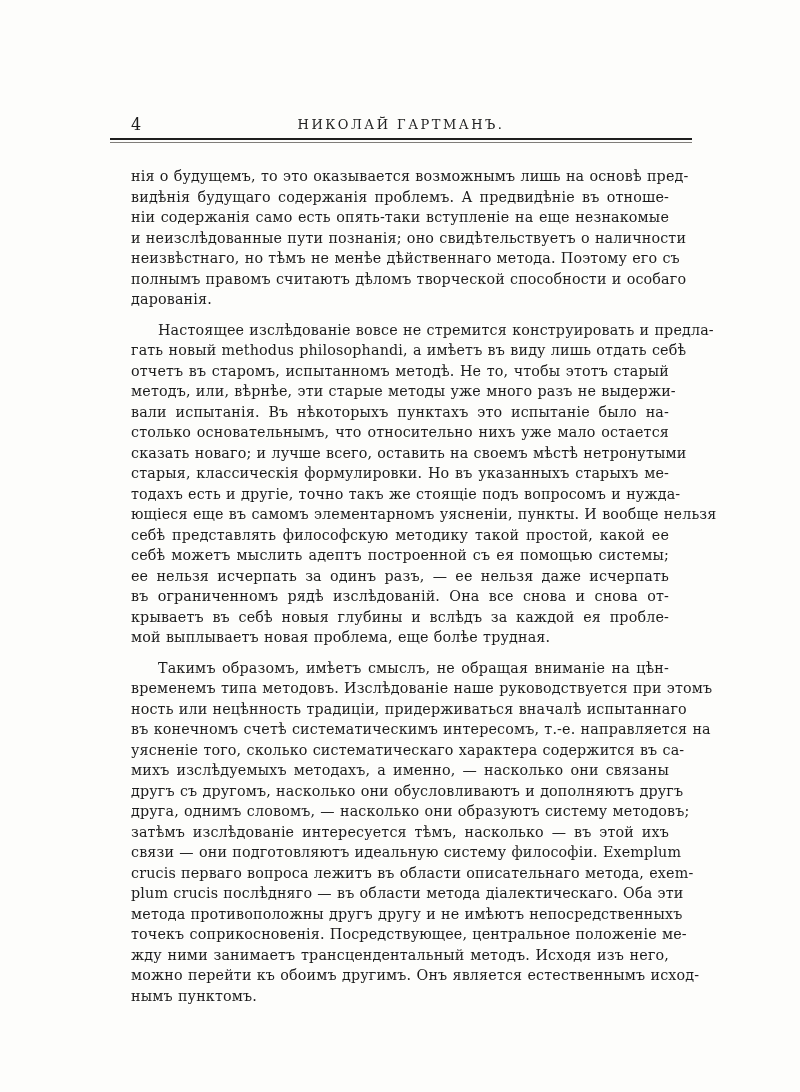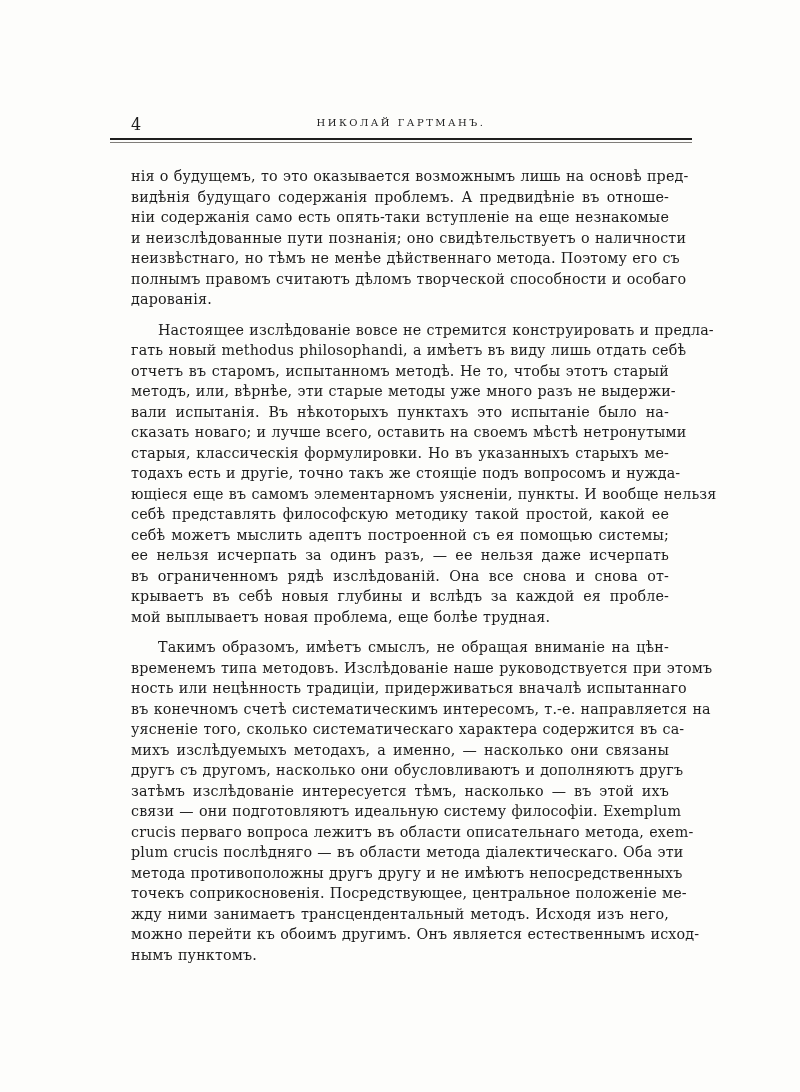--- a/index.html
+++ b/index.html
@@ -31,21 +31,21 @@
     top: 0;
     font-size: 16px;
     letter-spacing: 1px;
   }
   .header-title {
     position: absolute;
     left: 0;
     right: 0;
     top: 2px;
     text-align: center;
-    font-size: 10px;
+    font-size: 13px;
     letter-spacing: 2.5px;
     color: #222;
   }
   .head-rule {
     position: absolute;
     top: 138px;
     left: 110px;
     width: 582px;
   }
   .head-rule .rule-main {
@@ -111,39 +111,41 @@
         <div class="line">неизвѣстнаго, но тѣмъ не менѣе дѣйственнаго метода. Поэтому его съ</div>
         <div class="line">полнымъ правомъ считаютъ дѣломъ творческой способности и особаго</div>
         <div class="line last-line">дарованія.</div>
       </div>
       <div class="paragraph indented">
         <div class="line">Настоящее изслѣдованіе вовсе не стремится конструировать и предла-</div>
         <div class="line">гать новый methodus philosophandi, а имѣетъ въ виду лишь отдать себѣ</div>
         <div class="line">отчетъ въ старомъ, испытанномъ методѣ. Не то, чтобы этотъ старый</div>
         <div class="line">методъ, или, вѣрнѣе, эти старые методы уже много разъ не выдержи-</div>
         <div class="line">вали испытанія. Въ нѣкоторыхъ пунктахъ это испытаніе было на-</div>
+        <div class="line">столько основательнымъ, что относительно нихъ уже мало остается</div>
         <div class="line">сказать новаго; и лучше всего, оставить на своемъ мѣстѣ нетронутыми</div>
         <div class="line">старыя, классическія формулировки. Но въ указанныхъ старыхъ ме-</div>
         <div class="line">тодахъ есть и другіе, точно такъ же стоящіе подъ вопросомъ и нужда-</div>
         <div class="line">ющіеся еще въ самомъ элементарномъ уясненіи, пункты. И вообще нельзя</div>
         <div class="line">себѣ представлять философскую методику такой простой, какой ее</div>
         <div class="line">себѣ можетъ мыслить адептъ построенной съ ея помощью системы;</div>
         <div class="line">ее нельзя исчерпать за одинъ разъ, — ее нельзя даже исчерпать</div>
         <div class="line">въ ограниченномъ рядѣ изслѣдованій. Она все снова и снова от-</div>
         <div class="line">крываетъ въ себѣ новыя глубины и вслѣдъ за каждой ея пробле-</div>
         <div class="line last-line">мой выплываетъ новая проблема, еще болѣе трудная.</div>
       </div>
       <div class="paragraph indented">
         <div class="line">Такимъ образомъ, имѣетъ смыслъ, не обращая вниманіе на цѣн-</div>
         <div class="line">временемъ типа методовъ. Изслѣдованіе наше руководствуется при этомъ</div>
         <div class="line">ность или нецѣнность традиціи, придерживаться вначалѣ испытаннаго</div>
         <div class="line">въ конечномъ счетѣ систематическимъ интересомъ, т.-е. направляется на</div>
         <div class="line">уясненіе того, сколько систематическаго характера содержится въ са-</div>
         <div class="line">михъ изслѣдуемыхъ методахъ, а именно, — насколько они связаны</div>
         <div class="line">другъ съ другомъ, насколько они обусловливаютъ и дополняютъ другъ</div>
+        <div class="line">друга, однимъ словомъ, — насколько они образуютъ систему методовъ;</div>
         <div class="line">затѣмъ изслѣдованіе интересуется тѣмъ, насколько — въ этой ихъ</div>
         <div class="line">связи — они подготовляютъ идеальную систему философіи. Exemplum</div>
         <div class="line">crucis перваго вопроса лежитъ въ области описательнаго метода, exem-</div>
         <div class="line">plum crucis послѣдняго — въ области метода діалектическаго. Оба эти</div>
         <div class="line">метода противоположны другъ другу и не имѣютъ непосредственныхъ</div>
         <div class="line">точекъ соприкосновенія. Посредствующее, центральное положеніе ме-</div>
         <div class="line">жду ними занимаетъ трансцендентальный методъ. Исходя изъ него,</div>
         <div class="line">можно перейти къ обоимъ другимъ. Онъ является естественнымъ исход-</div>
         <div class="line last-line">нымъ пунктомъ.</div>
       </div>

